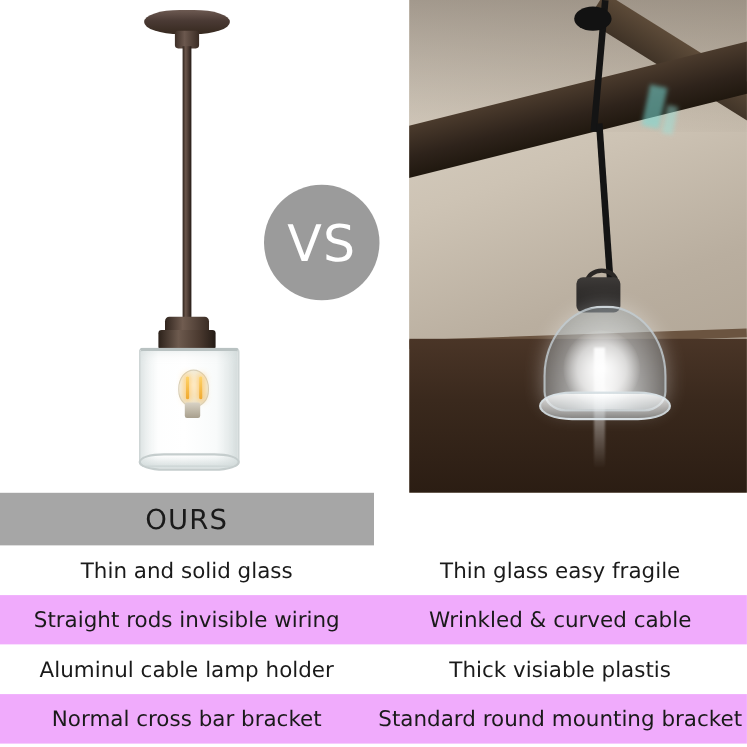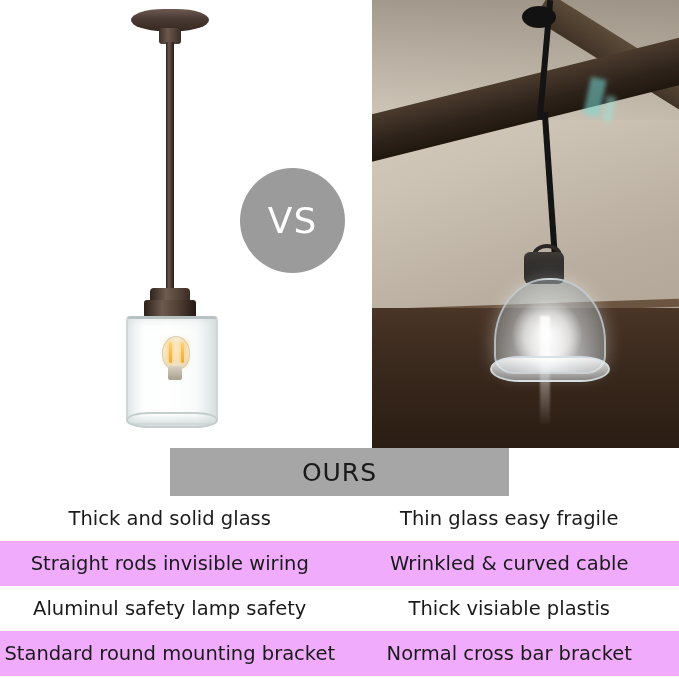--- a/index.html
+++ b/index.html
@@ -152,21 +152,21 @@
     left: 240px;
     top: 168px;
     width: 105px;
     height: 105px;
     border-radius: 50%;
     background: #9b9b9b;
     color: #ffffff;
     display: flex;
     align-items: center;
     justify-content: center;
-    font-size: 36px;
+    font-size: 46px;
     letter-spacing: 1px;
     font-family: "DejaVu Sans", sans-serif;
   }
 
   
   .right-photo {
     position: absolute;
     left: 372px;
     top: 0;
     width: 307px;
@@ -335,21 +335,20 @@
   .table {
     position: absolute;
     left: 0;
     top: 448px;
     width: 679px;
     height: 231px;
   }
   .row {
     display: flex;
     width: 679px;
-    justify-content: center;
   }
   .cell {
     width: 339.5px;
     display: flex;
     align-items: center;
     justify-content: center;
     text-align: center;
     box-sizing: border-box;
     color: #1a1a1a;
   }
@@ -410,33 +409,33 @@
     </div>
   </div>
 
   <div class="table">
 
     <div class="row header-row">
       <div class="cell">OURS</div>
     </div>
 
     <div class="row body-row row-light">
-      <div class="cell">Thick and solid glass</div>
+      <div class="cell">Thin and solid glass</div>
       <div class="cell">Thin glass easy fragile</div>
     </div>
 
     <div class="row body-row row-dark">
       <div class="cell">Straight rods invisible wiring</div>
       <div class="cell">Wrinkled &amp; curved cable</div>
     </div>
 
     <div class="row body-row row-light">
-      <div class="cell">Aluminul safety lamp safety</div>
+      <div class="cell">Aluminul cable lamp holder</div>
       <div class="cell">Thick visiable plastis</div>
     </div>
 
     <div class="row body-row row-dark">
+      <div class="cell">Normal cross bar bracket</div>
       <div class="cell">Standard round mounting bracket</div>
-      <div class="cell">Normal cross bar bracket</div>
     </div>
 
   </div>
 </div>
 
 </body></html>

